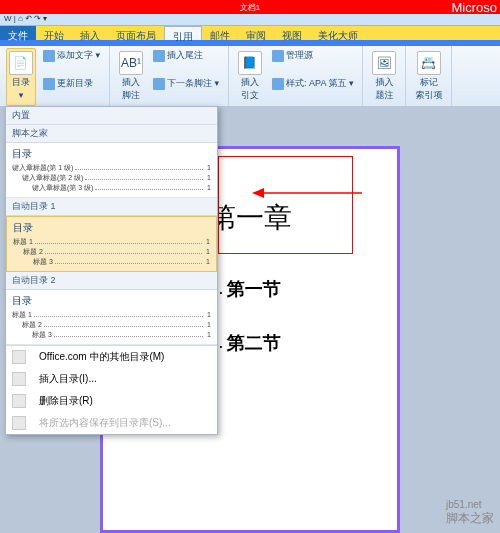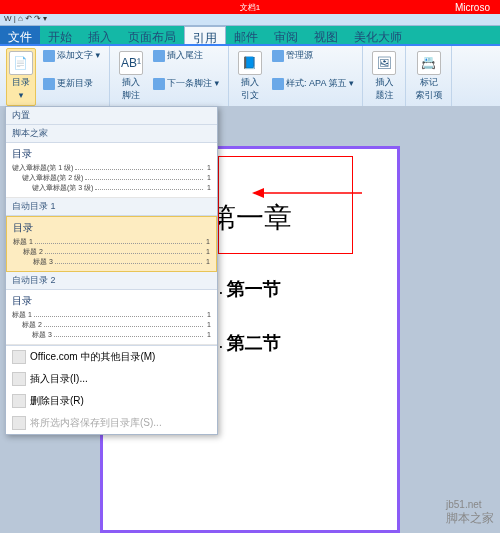--- a/index.html
+++ b/index.html
@@ -1,21 +1,21 @@
 <!DOCTYPE html>
 <html><head>
 <meta charset="utf-8">
 <style>
 *{box-sizing:border-box;margin:0;padding:0;font-family:"Microsoft YaHei","SimSun",sans-serif}
 body{background:#fff;width:500px;height:533px;overflow:hidden;position:relative}
 .titlebar{background:#ff0000;height:14px;color:#fff;font-size:8px;display:flex;align-items:center;padding:0 3px}
 .titlebar .doc{position:absolute;left:50%;transform:translateX(-50%);font-size:8px}
-.titlebar .right{position:absolute;right:10px;font-size:10px}
+.titlebar .right{position:absolute;right:3px;font-size:13px}
 .qat{background:#cde3f7;height:12px;font-size:8px;padding:0 4px;color:#333;border-bottom:1px solid #9db8d6}
-.tabs{background:#14b8a6;height:20px;display:flex;font-size:12px;border-bottom:2px solid #3b82f6}
+.tabs{background:#fde047;height:20px;display:flex;font-size:10px;border-bottom:6px solid #3b82f6}
 .tab{padding:3px 8px;color:#1f4e79;cursor:pointer}
 .tab.file{background:#1f6fbf;color:#fff}
 .tab.active{background:#f4f8fc;border:1px solid #9db8d6;border-bottom:none;color:#1f4e79}
 .ribbon{background:linear-gradient(#f4f8fc,#dce9f7);height:63px;display:flex;border-bottom:1px solid #8faad0}
 .group{border-right:1px solid #c0d4ea;padding:2px 6px;display:flex;flex-direction:column;justify-content:space-between;font-size:9px;color:#1f4e79}
 .group .items{display:flex;gap:4px;flex:1}
 .big{display:flex;flex-direction:column;align-items:center;gap:1px;padding:2px;border:1px solid transparent;border-radius:2px;cursor:pointer;font-size:9px}
 .big.active{background:#fde8a8;border-color:#e8c457}
 .big .ico{width:24px;height:24px;background:#fff;border:1px solid #bbb;border-radius:2px;display:flex;align-items:center;justify-content:center;font-size:12px}
 .sm{display:flex;align-items:center;gap:2px;padding:1px 3px;cursor:pointer;font-size:9px;white-space:nowrap}
@@ -26,21 +26,21 @@
 .dd-sec{background:#eef3f9;padding:2px 6px;color:#3a5a80;font-size:9px;border-bottom:1px solid #d0dae8}
 .dd-item{padding:4px 6px;border-bottom:1px solid #e5e5e5}
 .dd-item.hover{background:#fdecc1;border:1px solid #e8c457}
 .toct{font-size:10px;color:#1a3a6a;margin-bottom:2px}
 .tocline{display:flex;font-size:7px;color:#444;align-items:baseline}
 .tocline .t{white-space:nowrap}
 .tocline .d{flex:1;border-bottom:1px dotted #999;margin:0 2px;height:6px}
 .tocline .p{width:6px;text-align:right}
 .tocline.l2{padding-left:10px}
 .tocline.l3{padding-left:20px}
-.dd-menu{padding:4px 6px;display:flex;align-items:center;gap:4px;cursor:pointer;font-size:10px}
+.dd-menu{padding:4px 6px;display:flex;align-items:center;gap:13px;cursor:pointer;font-size:10px}
 .dd-menu.dis{color:#aaa}
 .dd-menu .mi{width:14px;height:14px;background:#e8e8e8;border:1px solid #ccc}
 .doc-area{position:absolute;left:0;top:106px;right:0;bottom:0;background:#b9c7d8;display:flex;justify-content:center;padding-top:40px}
 .page{width:300px;background:#fff;border:3px solid #8b5cf6;padding:30px 40px;font-family:"SimSun"}
 .page h1{font-size:28px;text-align:center;margin:20px 0 40px;font-weight:normal}
 .page h2{font-size:18px;text-align:center;margin:30px 0;font-weight:bold}
 .page h2::before{content:".";margin-right:4px;font-size:12px;vertical-align:middle}
 .redbox{position:absolute;left:218px;top:156px;width:135px;height:98px;border:1px solid #ff0000;z-index:5}
 .arrow{position:absolute;left:252px;top:186px;z-index:6}
 .wm{position:absolute;right:6px;bottom:6px;color:#888;font-size:12px;z-index:20}

